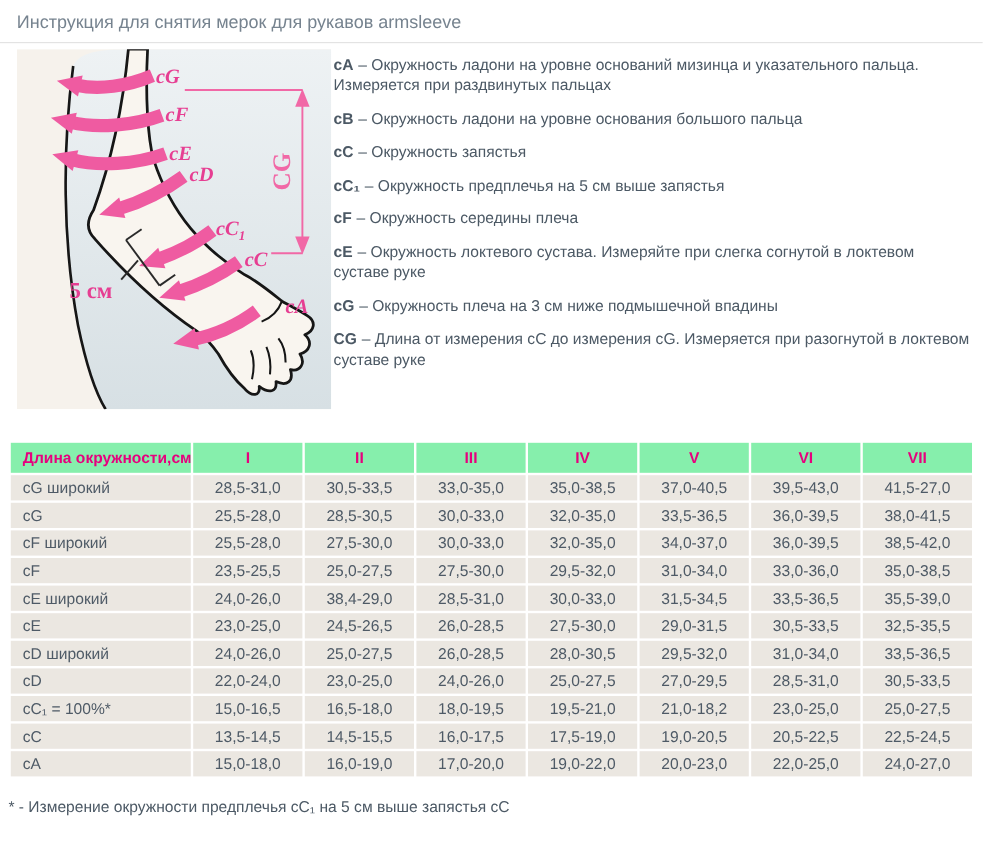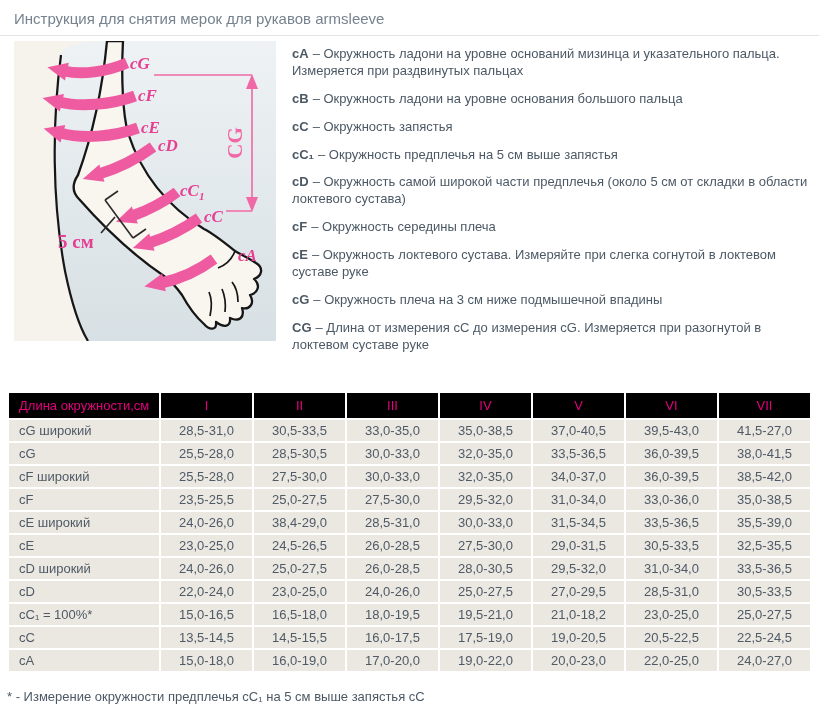--- a/index.html
+++ b/index.html
@@ -9,36 +9,36 @@
     color:#4c5965;
   }
   .page-title {
     padding:10px 14px 8px 14px;
     font-size:15px; font-weight:normal; color:#76838f;
   }
   .divider { height:1px; background:#e3e3e3; width:100%; }
 
   .main { display:flex; align-items:flex-start; padding:5px 8px 0 14px; }
   .figure { flex:0 0 262px; width:262px; height:300px; }
-  .descs { flex:1; margin-left:16px; padding-top:5px; font-size:13px; line-height:1.3; }
+  .descs { flex:1; margin-left:2px; padding-top:5px; font-size:13px; line-height:1.3; }
   .desc { margin:0 0 11px 0; }
   .desc b { font-weight:bold; margin-right:4px; }
 
   table.sizes {
     width:805px; margin:26px 7px 0 7px;
     border-collapse:separate; border-spacing:2px;
     table-layout:fixed; font-size:13px;
   }
   table.sizes th, table.sizes td {
     background:#ebe7e1; color:#4e5a66;
     padding:2px 10px; height:17px; text-align:center;
     overflow:hidden; white-space:nowrap;
   }
   table.sizes thead th {
-    background:#000000; color:#e6007e; font-weight:normal; padding:4px 10px;
+    background:#86efac; color:#e6007e; font-weight:bold; padding:4px 10px;
   }
   table.sizes .lbl { text-align:left; }
 
   .notes { padding:0 14px 0 7px; font-size:13px; }
   .note1 { margin:16px 0 0 0; }
 
   
   .band-label {
     font-family:"Liberation Serif","DejaVu Serif",serif;
     font-style:italic; font-weight:bold; font-size:17px; fill:#e63e92;
@@ -137,21 +137,20 @@
   <div class="descs">
 
       <p class="desc"><b>cA</b><span>– Окружность ладони на уровне оснований мизинца и указательного пальца. Измеряется при раздвинутых пальцах</span></p>
 
       <p class="desc"><b>cB</b><span>– Окружность ладони на уровне основания большого пальца</span></p>
 
       <p class="desc"><b>cC</b><span>– Окружность запястья</span></p>
 
       <p class="desc"><b>cC₁</b><span>– Окружность предплечья на 5 см выше запястья</span></p>
 
-      <p class="desc"><b>cD</b><span>– Окружность самой широкой части предплечья (около 5 см от складки в области локтевого сустава)</span></p>
 
       <p class="desc"><b>cF</b><span>– Окружность середины плеча</span></p>
 
       <p class="desc"><b>cE</b><span>– Окружность локтевого сустава. Измеряйте при слегка согнутой в локтевом суставе руке</span></p>
 
       <p class="desc"><b>cG</b><span>– Окружность плеча на 3 см ниже подмышечной впадины</span></p>
 
       <p class="desc"><b>CG</b><span>– Длина от измерения cC до измерения cG. Измеряется при разогнутой в локтевом суставе руке</span></p>
     </div>
 </div>

